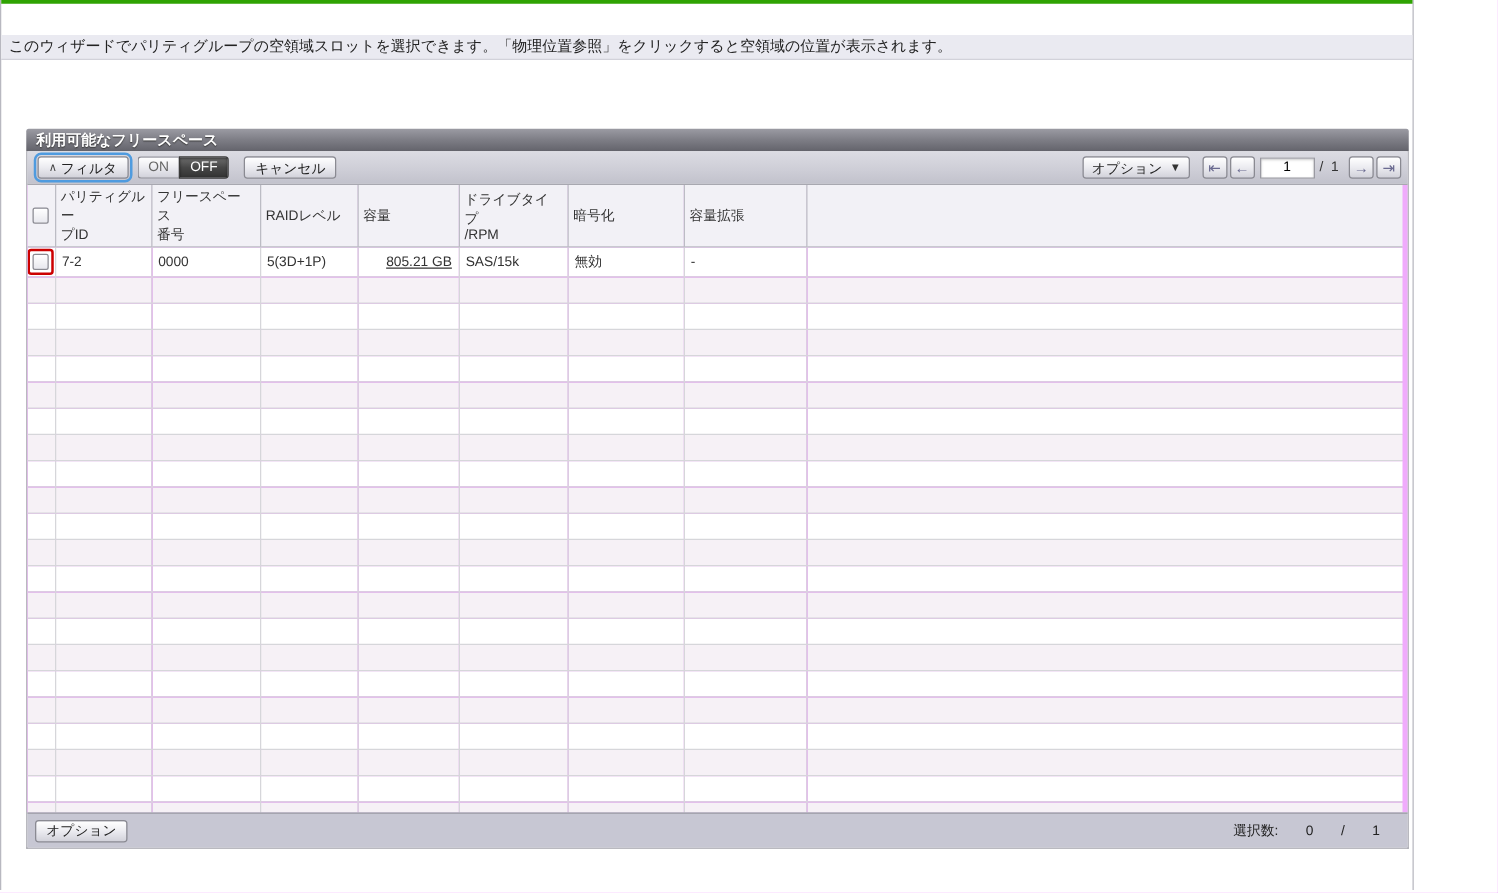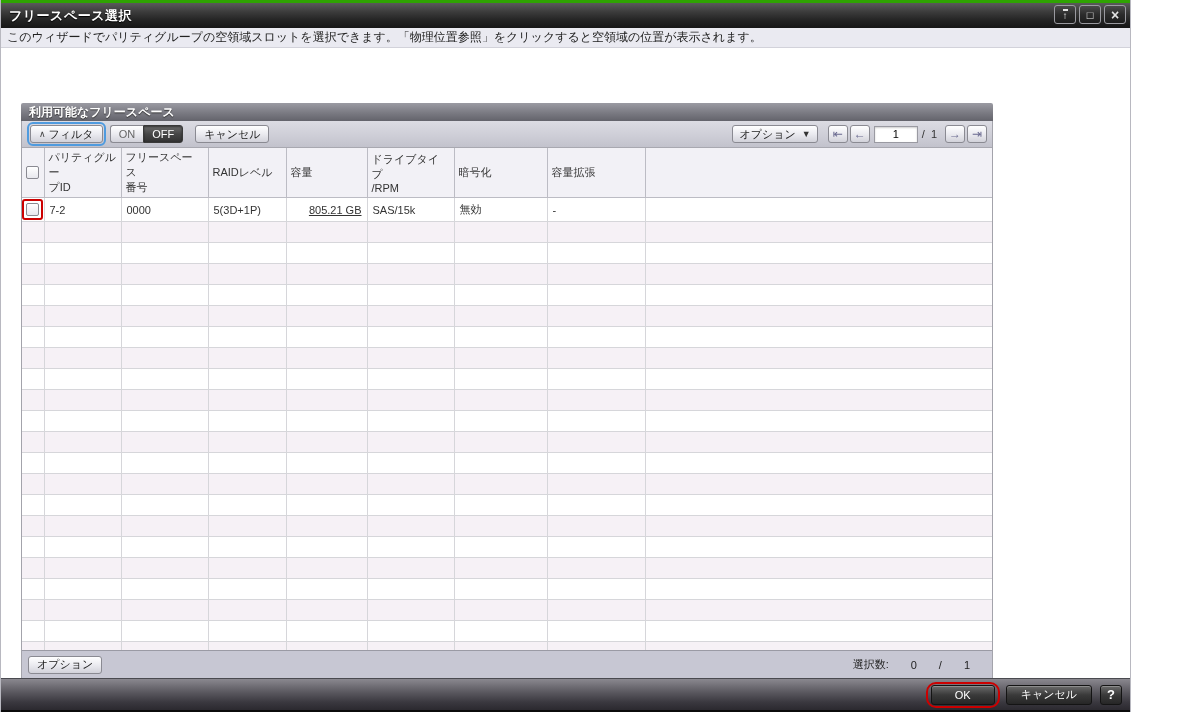--- a/index.html
+++ b/index.html
@@ -18,21 +18,21 @@
     display:flex; align-items:center; justify-content:center; cursor:pointer; }
   .rollup-glyph { display:inline-block; border-top:2px solid #e3e3e3; padding-top:0px; font-size:10px; line-height:10px; }
   .maximize-glyph { font-size:11px; font-weight:bold; }
   .close-glyph { font-size:14px; font-weight:bold; line-height:14px; }
 
   
   .subtitle { position:absolute; left:0; top:28px; width:100%; height:20px; background:#eaeaf1;
     border-bottom:1px solid #d2d2da; font-size:12px; color:#222; line-height:19px; padding-left:6px; white-space:nowrap; overflow:hidden; }
 
   
-  .panel { position:absolute; left:20px; top:103px; width:972px; }
+  .panel { position:absolute; left:20px; top:103px; width:1106px; }
   .panel-header { height:18px; background:linear-gradient(#9b9ba3,#7d7d85 50%,#63636b); color:#fff;
     font-size:12px; font-weight:bold; line-height:18px; padding-left:8px; border-radius:2px 2px 0 0; text-shadow:0 1px 1px #333; }
   .panel-body { border:1px solid #a3a3ab; border-top:none; }
 
   
   .toolbar { height:27px; background:linear-gradient(#dcdce3,#cdcdd6 60%,#c2c2cc); border-bottom:1px solid #a8a8b0;
     display:flex; align-items:center; justify-content:space-between; padding:0 5px; }
   .tb-left, .tb-right { display:flex; align-items:center; }
 
   .btn-light { height:18px; background:linear-gradient(#ffffff,#ebebf0 50%,#d2d2da); border:1px solid #8a8a92;
@@ -91,34 +91,20 @@
   .btn-cancel { margin-right:8px; }
   .btn-help { width:22px; padding:0; font-weight:bold; font-size:13px; }
 </style>
 </head>
 <body>
 
 <div class="dialog">
 
   <div class="green-line"></div>
 
-  <div class="titlebar">
-    <span class="titlebar-text">フリースペース選択</span>
-    <span class="win-controls">
-      <span class="win-btn">
-          <span class="rollup-glyph">↑</span>
-        </span>
-      <span class="win-btn">
-          <span class="maximize-glyph">□</span>
-        </span>
-      <span class="win-btn">
-          <span class="close-glyph">×</span>
-        </span>
-    </span>
-  </div>
 
   <div class="subtitle">このウィザードでパリティグループの空領域スロットを選択できます。「物理位置参照」をクリックすると空領域の位置が表示されます。</div>
 
   <div class="panel">
     <div class="panel-header">利用可能なフリースペース</div>
     <div class="panel-body">
 
       <div class="toolbar">
         <div class="tb-left">
           <span class="filter-wrap">
@@ -463,21 +449,14 @@
           <span class="lbl">選択数:</span>
           <span>0</span>
           <span>/</span>
           <span>1</span>
         </span>
       </div>
 
     </div>
   </div>
 
-  <div class="dialog-footer">
-    <span class="ok-ring">
-      <button class="btn-dark btn-ok">OK</button>
-    </span>
-    <button class="btn-dark btn-cancel">キャンセル</button>
-    <button class="btn-dark btn-help">?</button>
-  </div>
 
 </div>
 
 </body></html>

